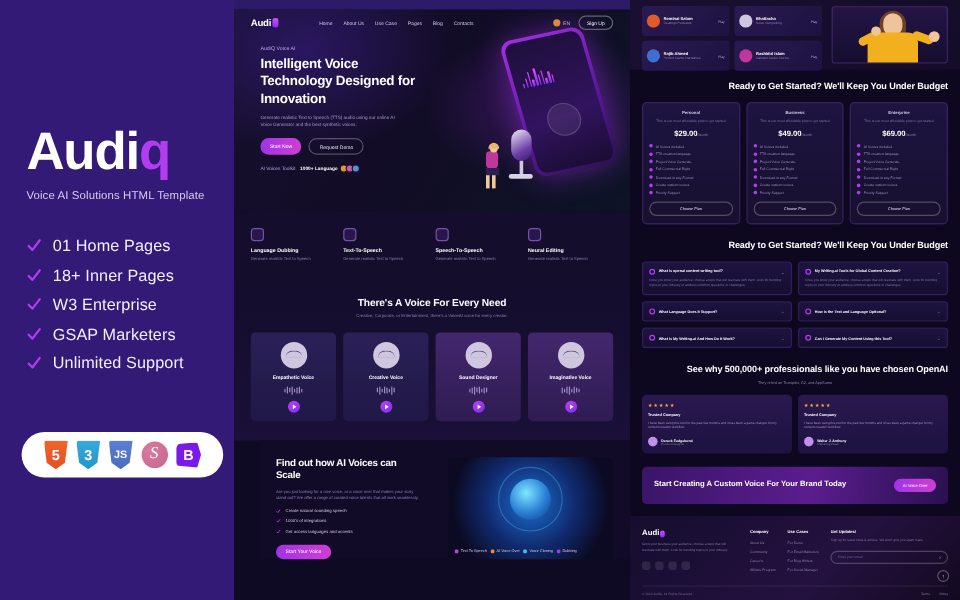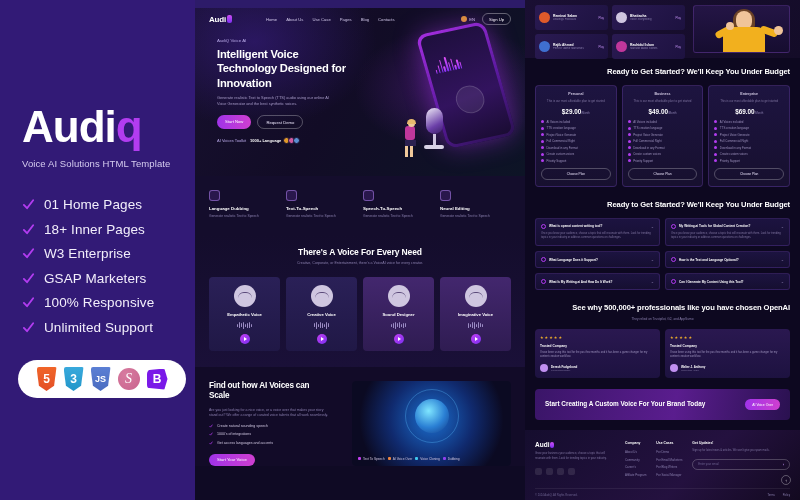--- a/index.html
+++ b/index.html
@@ -165,21 +165,21 @@
     border-top:1.2px solid #5b4a7a;border-radius:6px 6px 0 0;}
   .v-card h6 { font-size:4.2px; color:#fff; font-weight:700; margin-bottom:5px; white-space:nowrap;}
   .v-wave { height:7px; display:flex;align-items:center;justify-content:center;gap:1px;}
   .v-wave i { width:1px;background:#9b8cc4;display:block;border-radius:1px;}
   .v-play { width:10px;height:10px;border-radius:50%;margin:5px auto 0;
             background:linear-gradient(135deg,#c23ff0,#7b2ff2);
             display:flex;align-items:center;justify-content:center;}
   .v-play::after{content:"";border-left:3px solid #fff;border-top:2px solid transparent;border-bottom:2px solid transparent;margin-left:1px;}
 
   
-  .m-scale { background:#120b28; padding:14px 14px 0; display:flex; gap:23px; }
+  .m-scale { background:#120b28; padding:14px 14px 0; display:flex; gap:23px;margin-left:21px; }
   .sc-left { width:120px; }
   .sc-left h3 { font-size:8.2px; line-height:1.3; color:#fff; font-weight:700; letter-spacing:-.2px;}
   .sc-left p { font-size:3.5px; color:#8a7fae; line-height:1.6; margin-top:6px; }
   .sc-li { display:flex; gap:4px; align-items:center; margin-top:4.5px; }
   .sc-li span { font-size:3.6px; color:#cfc6e0; }
   .sc-tick { width:4px;height:4px;flex:0 0 4px;display:block;}
   .sc-btn { margin-top:9px; display:inline-block; font-size:4.2px; color:#fff;
             background:linear-gradient(90deg,#a033e8,#cf3fd0); border-radius:9px; padding:3.5px 8px;}
   .sc-right { flex:1; border-radius:4px; position:relative; overflow:hidden;
     background:radial-gradient(circle at 50% 45%, #1b6fd0 0%, #102a6e 45%, #0b0a22 78%);
@@ -324,26 +324,20 @@
       <div class="feat">
         <svg class="check" viewBox="0 0 14 14">
             <path d="M2 7.5 L5.4 11 L12 2.4" stroke="#b23cf0" stroke-width="2" fill="none" stroke-linecap="round" stroke-linejoin="round"></path>
           </svg>
         <span class="feat-label">GSAP Marketers</span>
       </div>
       <div class="feat">
         <svg class="check" viewBox="0 0 14 14">
             <path d="M2 7.5 L5.4 11 L12 2.4" stroke="#b23cf0" stroke-width="2" fill="none" stroke-linecap="round" stroke-linejoin="round"></path>
           </svg>
-        <span class="feat-label">100% Responsive</span>
-      </div>
-      <div class="feat">
-        <svg class="check" viewBox="0 0 14 14">
-            <path d="M2 7.5 L5.4 11 L12 2.4" stroke="#b23cf0" stroke-width="2" fill="none" stroke-linecap="round" stroke-linejoin="round"></path>
-          </svg>
         <span class="feat-label">Unlimited Support</span>
       </div>
     </div>
 
     <div class="tech-bar">
       <span class="tech">
           <span class="shield t-html">5</span>
         </span>
       <span class="tech">
           <span class="shield t-css">3</span>

